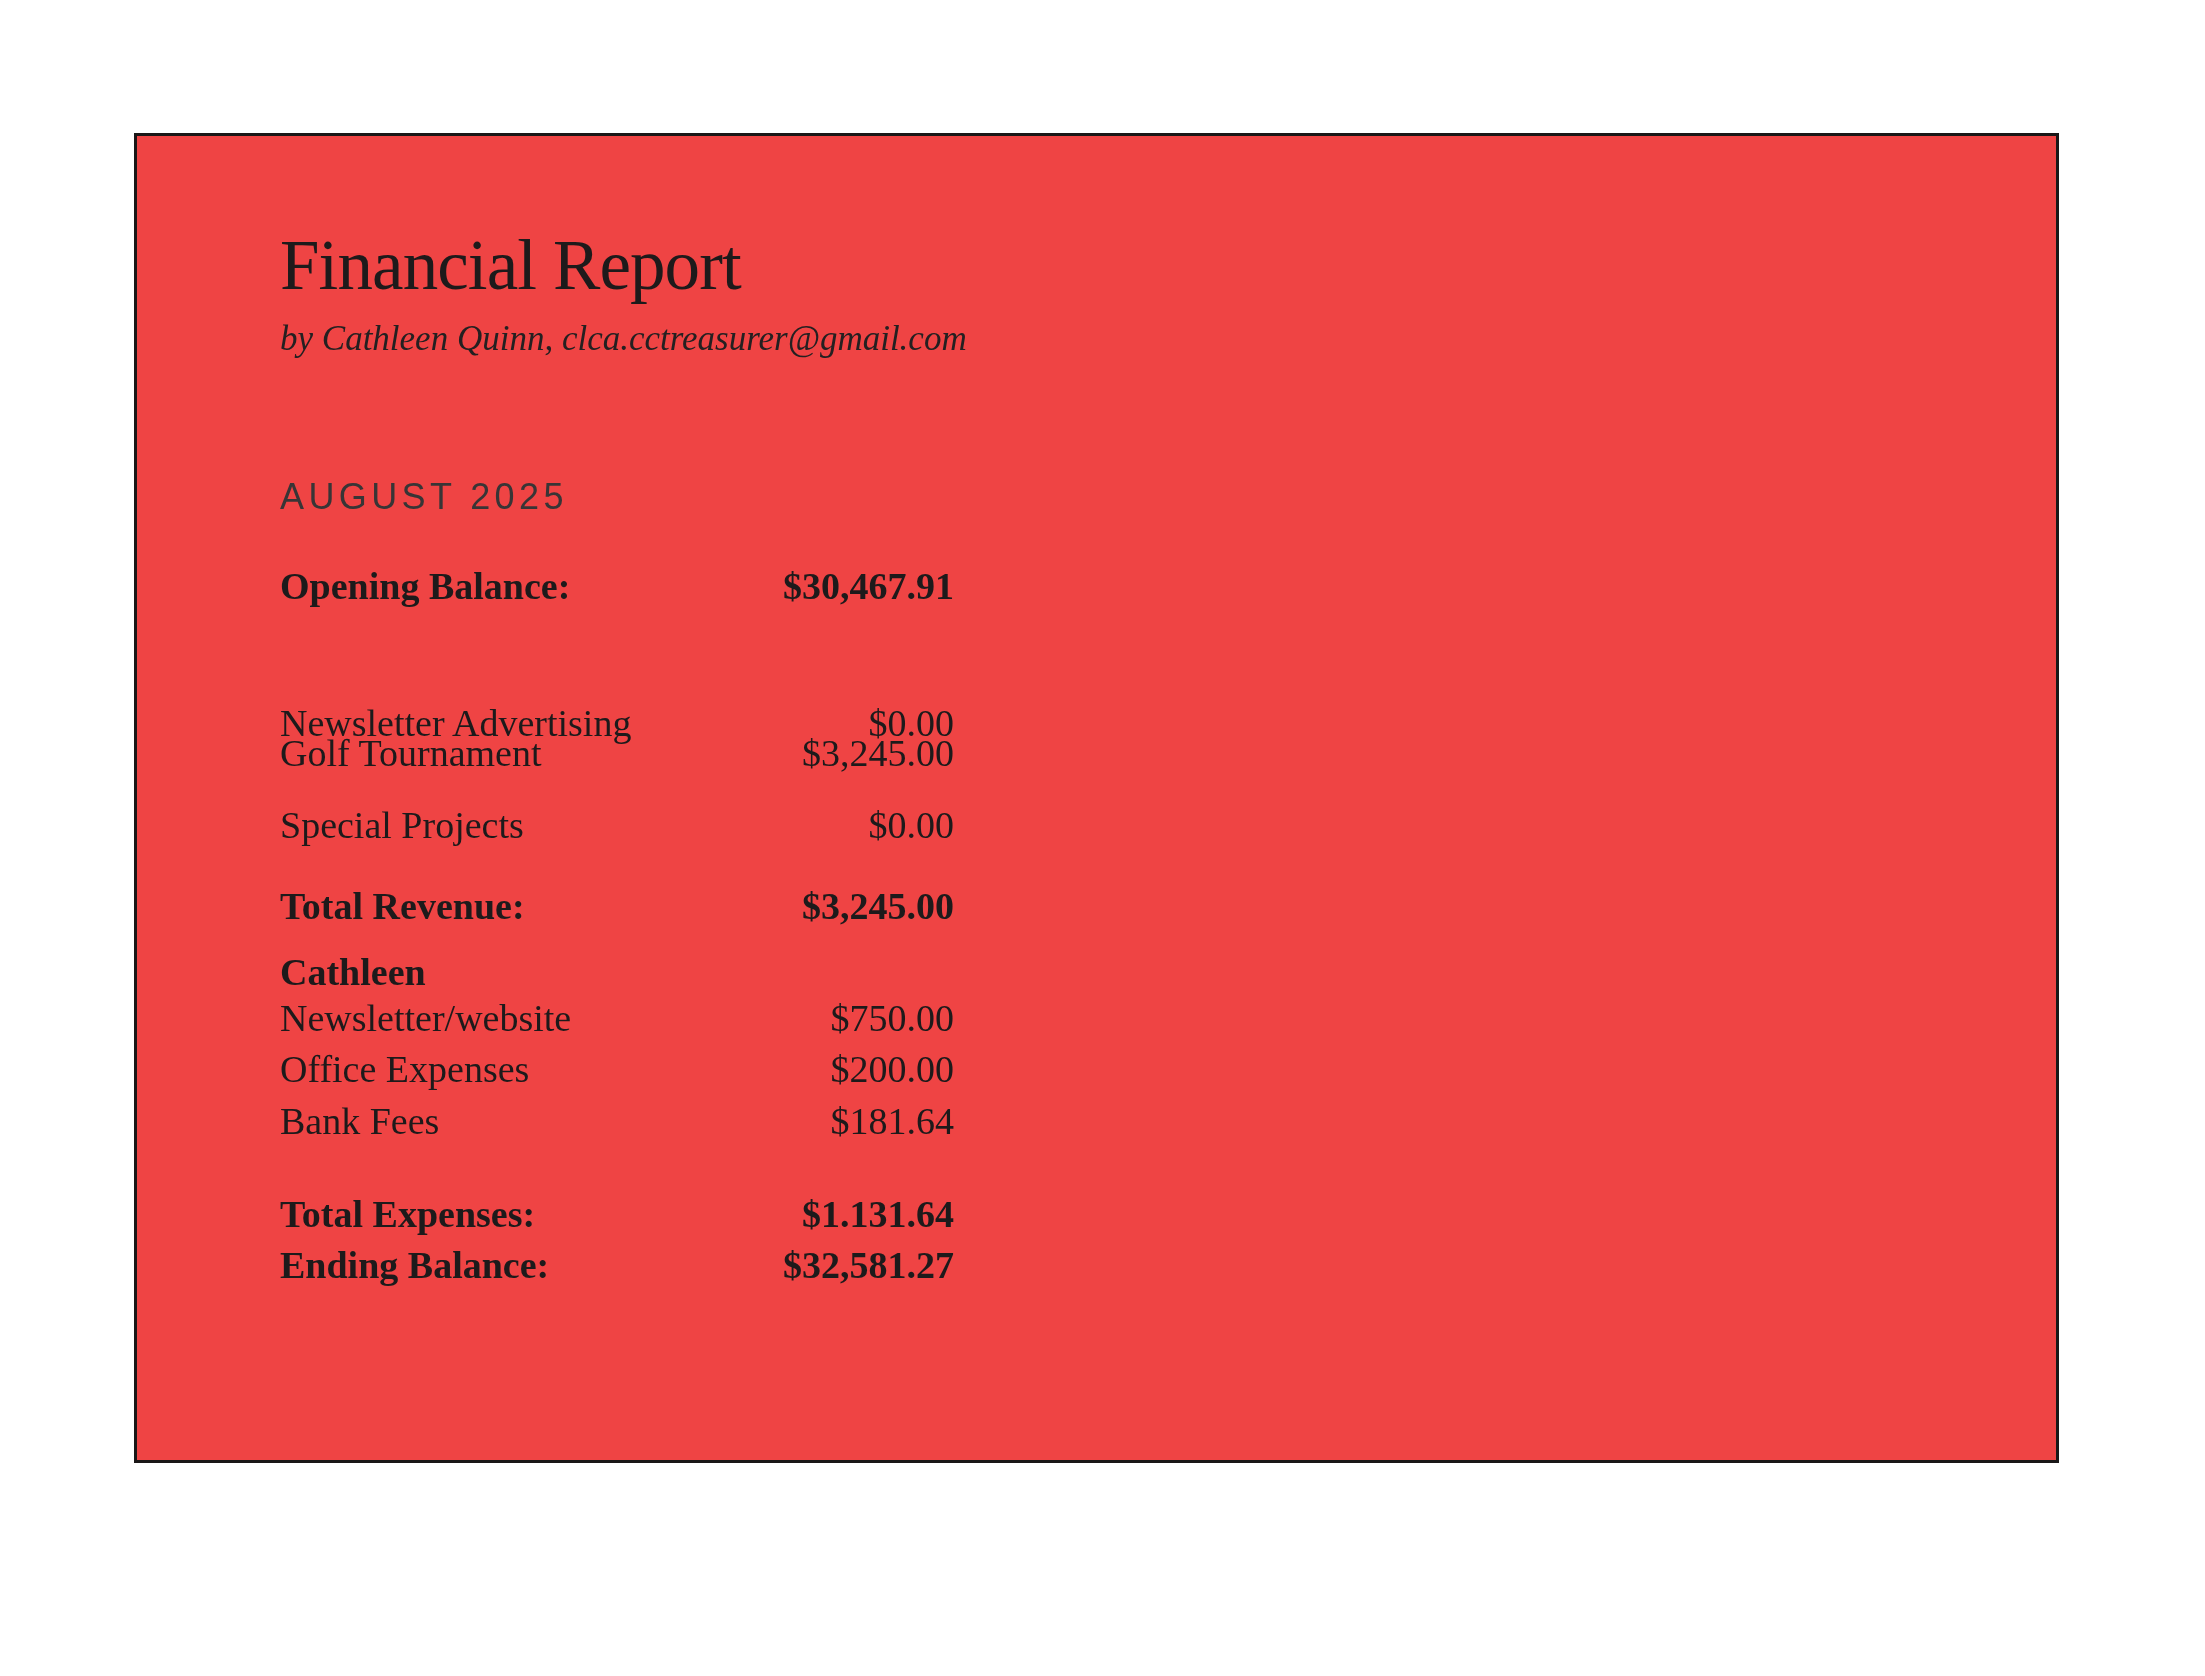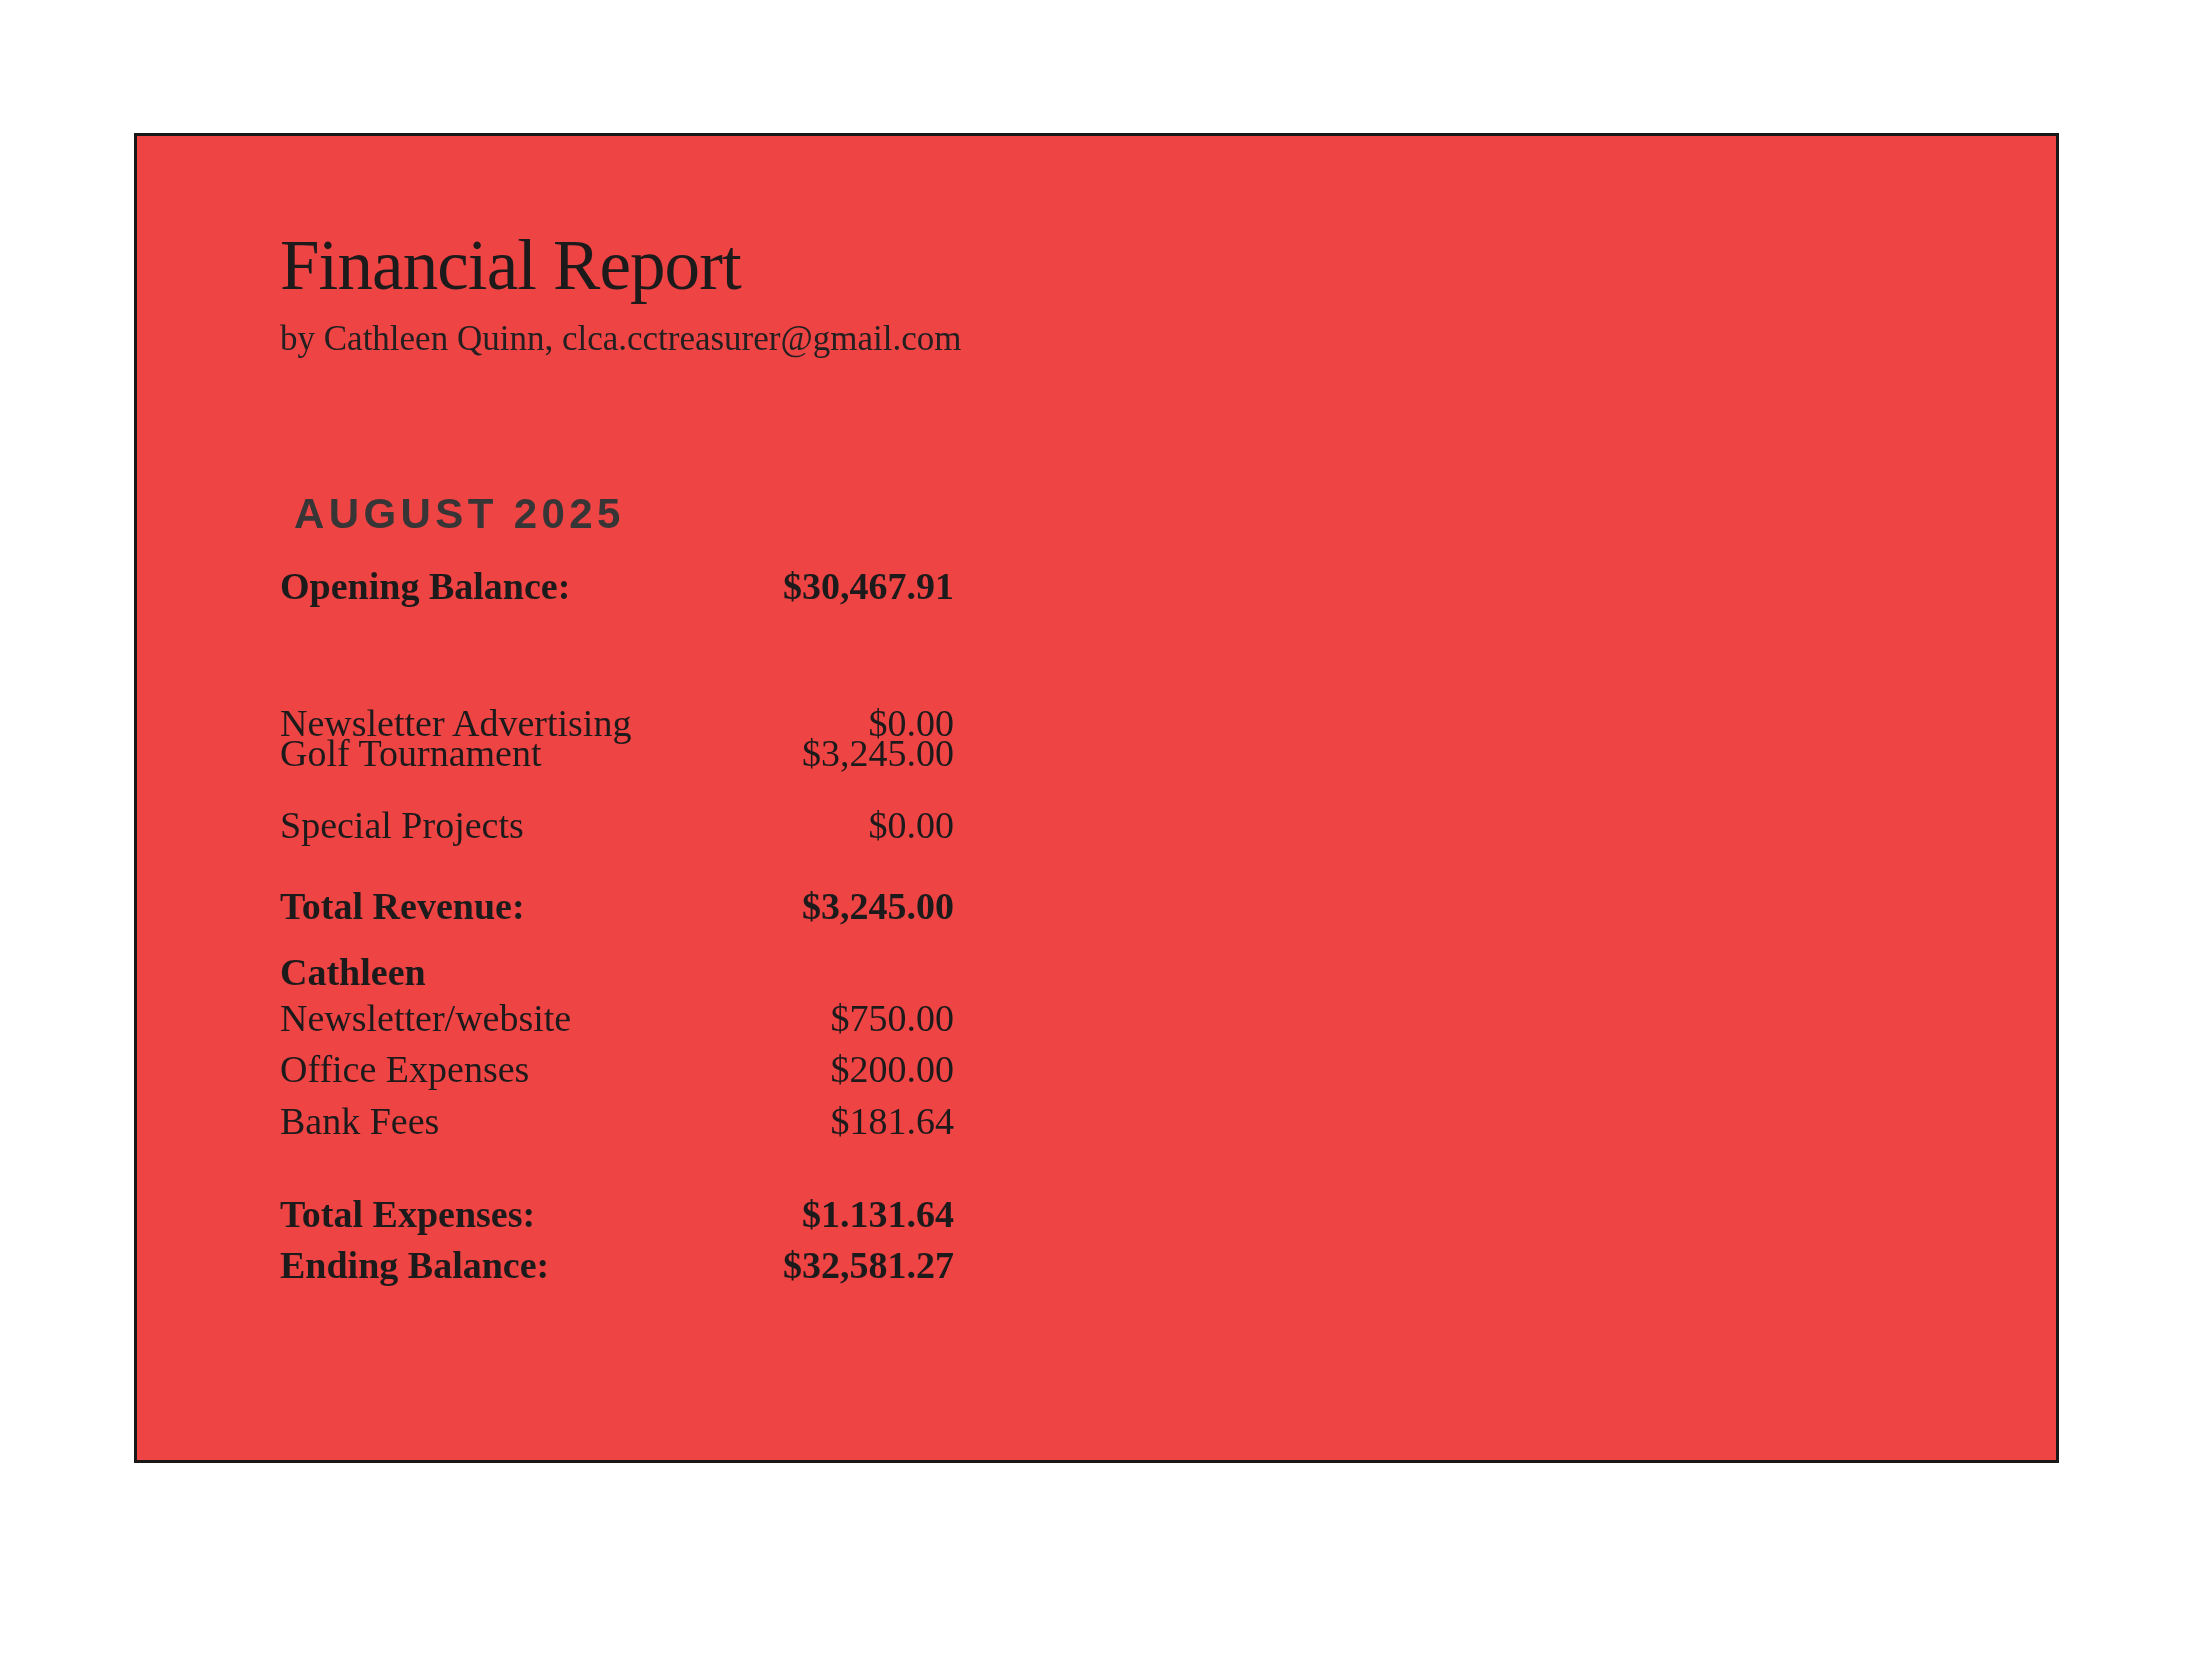--- a/index.html
+++ b/index.html
@@ -35,35 +35,36 @@
     line-height: 1;
     white-space: nowrap;
     letter-spacing: -0.9px;
     color: #1d1a1b;
   }
   .byline {
     position: absolute;
     left: 143px;
     top: 185px;
     margin: 0;
+    font-style: italic;
     font-size: 35px;
     font-weight: 400;
     line-height: 1;
     white-space: nowrap;
     color: #242021;
     text-align: right;
   }
   .period {
     position: absolute;
     left: 143px;
     top: 343px;
-    margin: 14px;
+    margin: 0;
     font-family: "Liberation Sans", "DejaVu Sans", sans-serif;
-    font-size: 42px;
-    font-weight: 700;
+    font-size: 36px;
+    font-weight: 400;
     letter-spacing: 4.4px;
     line-height: 1;
     white-space: nowrap;
     color: #383536;
   }
   .row {
     position: absolute;
     left: 143px;
     width: 674px;
     display: flex;

